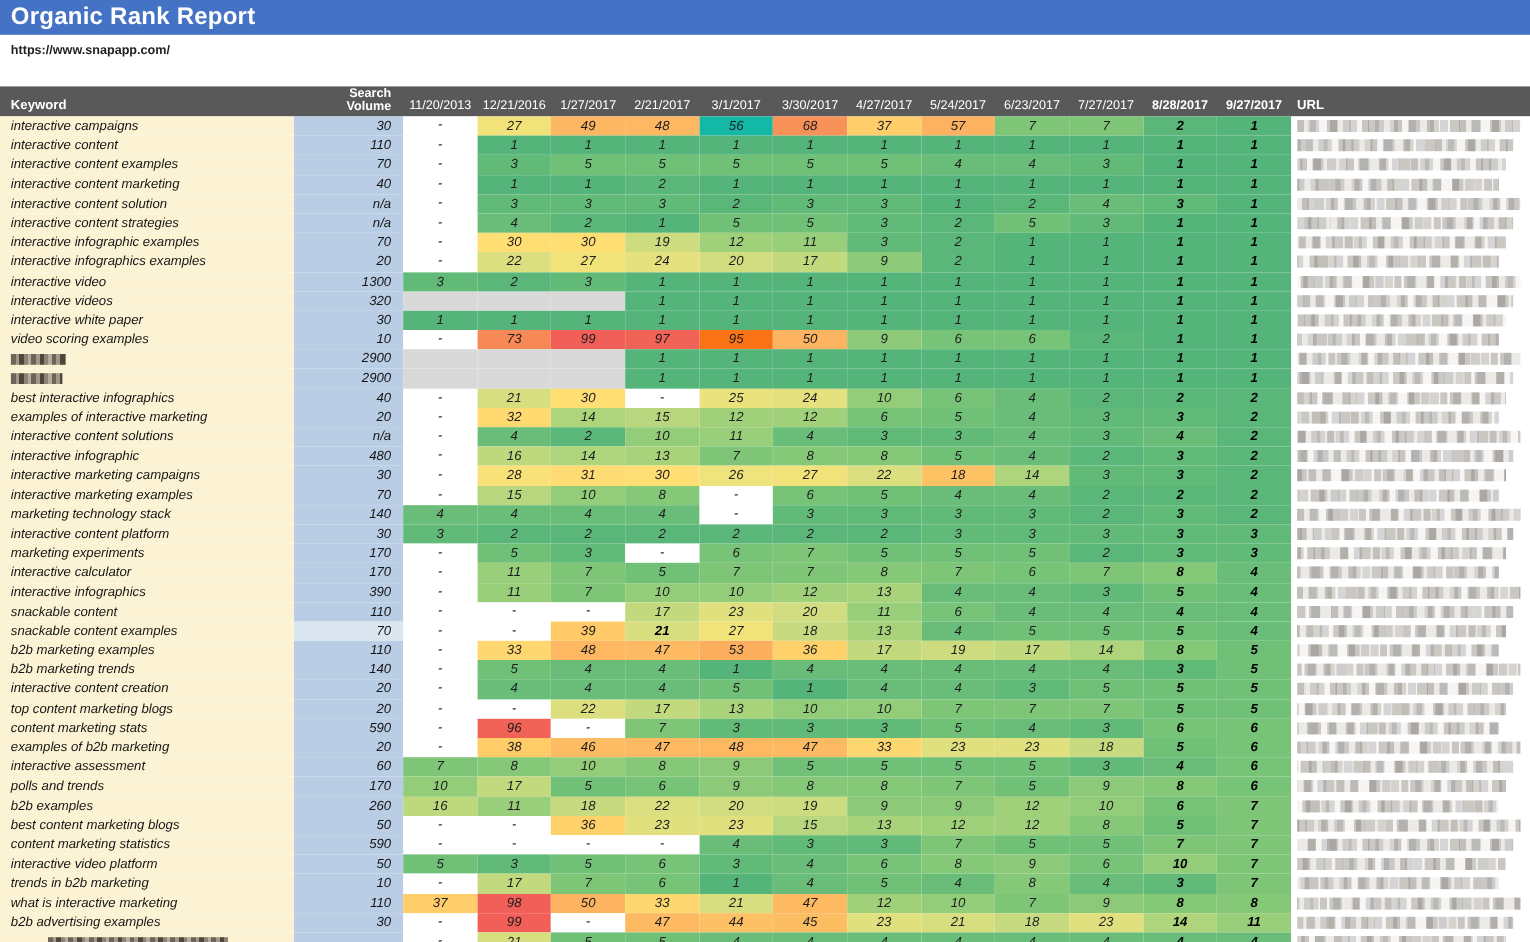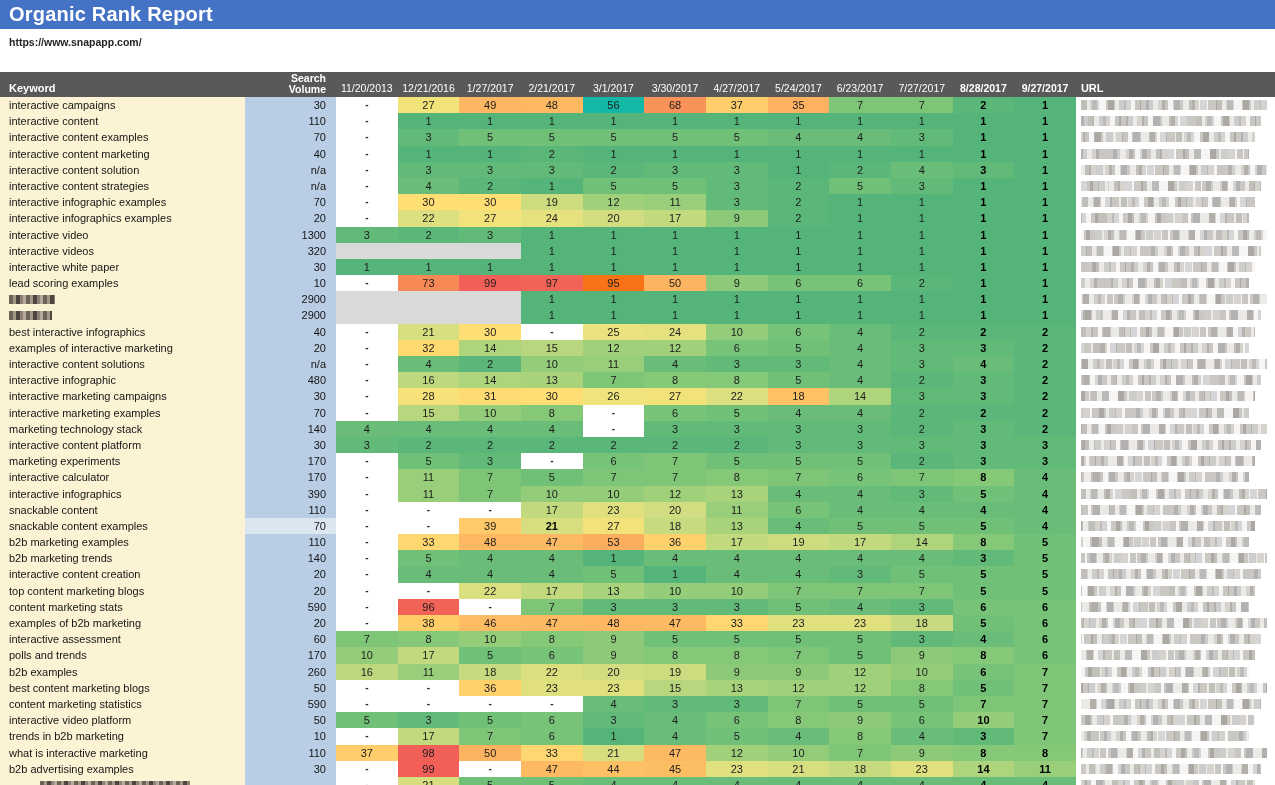--- a/index.html
+++ b/index.html
@@ -27,21 +27,21 @@
   .th-vol { width:91px; box-sizing:border-box; display:flex; flex-direction:column;
     justify-content:flex-end; align-items:flex-end; padding:1px 10px 3px 0;
     font-weight:700; font-size:10.5px; line-height:10.5px; }
   .th-date { width:61.67px; box-sizing:border-box; display:flex; align-items:flex-end;
     justify-content:center; font-size:10.5px; font-weight:400; padding-bottom:3px;
     white-space:nowrap; }
   .th-date.bold { font-weight:700; }
   .th-url { flex:1; box-sizing:border-box; display:flex; align-items:flex-end;
     padding:0 0 3px 5px; font-weight:700; font-size:11px; }
 
-  .row { display:flex; height:16.19px; font-size:11px; }
+  .row { display:flex; height:16.19px; font-size:11px;font-style:italic; }
   .kw {
     width:245px; box-sizing:border-box; background:var(--c-kwcol,#fcf3d4);
     padding-left:9px; line-height:16.3px; white-space:nowrap; overflow:hidden;
     color:#151515; position:relative;
   }
   .vol {
     width:91px; box-sizing:border-box; background:var(--c-volcol,#b9cde4);
     text-align:right; padding-right:10px; line-height:16.3px; color:#151515;
   }
   .vol.light { background:var(--c-volcol-light,#dce6f1); }
@@ -100,21 +100,21 @@
         <div class="row">
           <div class="kw">interactive campaigns</div>
           <div class="vol">30</div>
           <div class="rk dash">-</div>
           <div class="rk" style="background: rgb(242, 226, 122);">27</div>
           <div class="rk" style="background: rgb(253, 182, 97);">49</div>
           <div class="rk" style="background: rgb(253, 184, 97);">48</div>
           <div class="rk" style="background: #14b8a6;">56</div>
           <div class="rk" style="background: rgb(248, 146, 89);">68</div>
           <div class="rk" style="background: rgb(255, 206, 106);">37</div>
-          <div class="rk" style="background: rgb(252, 178, 96);">35</div>
+          <div class="rk" style="background: rgb(252, 178, 96);">57</div>
           <div class="rk" style="background: rgb(126, 197, 120);">7</div>
           <div class="rk" style="background: rgb(126, 197, 120);">7</div>
           <div class="rk bold" style="background: rgb(91, 183, 121);">2</div>
           <div class="rk bold" style="background: rgb(84, 180, 122);">1</div>
           <div class="urlcell">
             <span class="px-url" style="background-position: 0px 0px, 0px 0px; width: 186px;"></span>
           </div>
         </div>
         <div class="row">
           <div class="kw">interactive content</div>
@@ -300,21 +300,21 @@
           <div class="rk" style="background: rgb(84, 180, 122);">1</div>
           <div class="rk" style="background: rgb(84, 180, 122);">1</div>
           <div class="rk" style="background: rgb(84, 180, 122);">1</div>
           <div class="rk bold" style="background: rgb(84, 180, 122);">1</div>
           <div class="rk bold" style="background: rgb(84, 180, 122);">1</div>
           <div class="urlcell">
             <span class="px-url" style="background-position: 12px 0px, 19px 0px; width: 174px;"></span>
           </div>
         </div>
         <div class="row">
-          <div class="kw">lead scoring examples</div>
+          <div class="kw">video scoring examples</div>
           <div class="vol">10</div>
           <div class="rk dash">-</div>
           <div class="rk" style="background: rgb(247, 137, 87);">73</div>
           <div class="rk" style="background: rgb(241, 95, 88);">99</div>
           <div class="rk" style="background: rgb(241, 98, 87);">97</div>
           <div class="rk" style="background: #f97316;">95</div>
           <div class="rk" style="background: rgb(252, 180, 96);">50</div>
           <div class="rk" style="background: rgb(140, 202, 121);">9</div>
           <div class="rk" style="background: rgb(119, 195, 120);">6</div>
           <div class="rk" style="background: rgb(119, 195, 120);">6</div>

